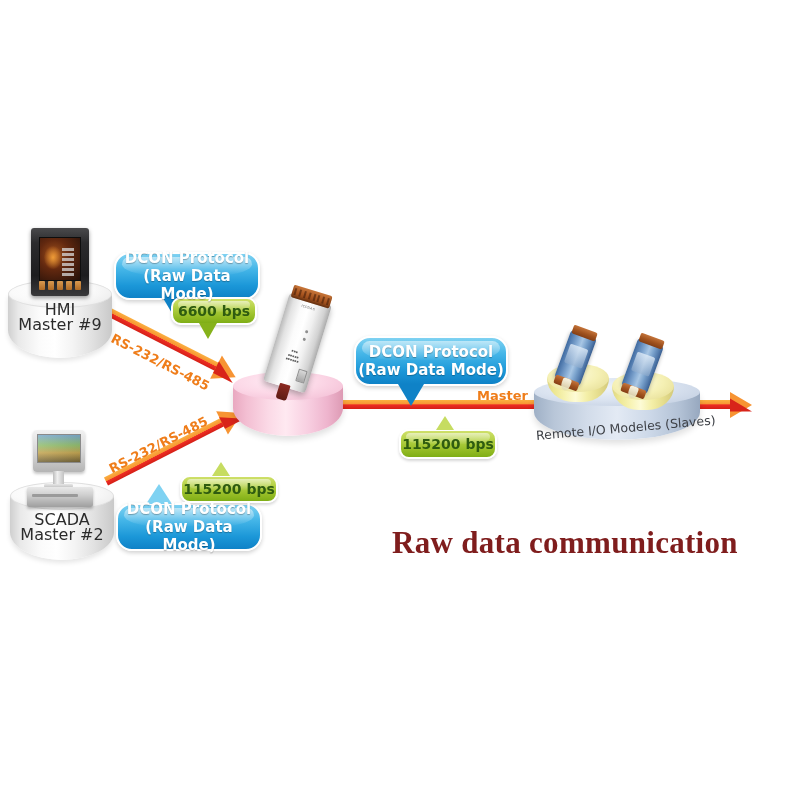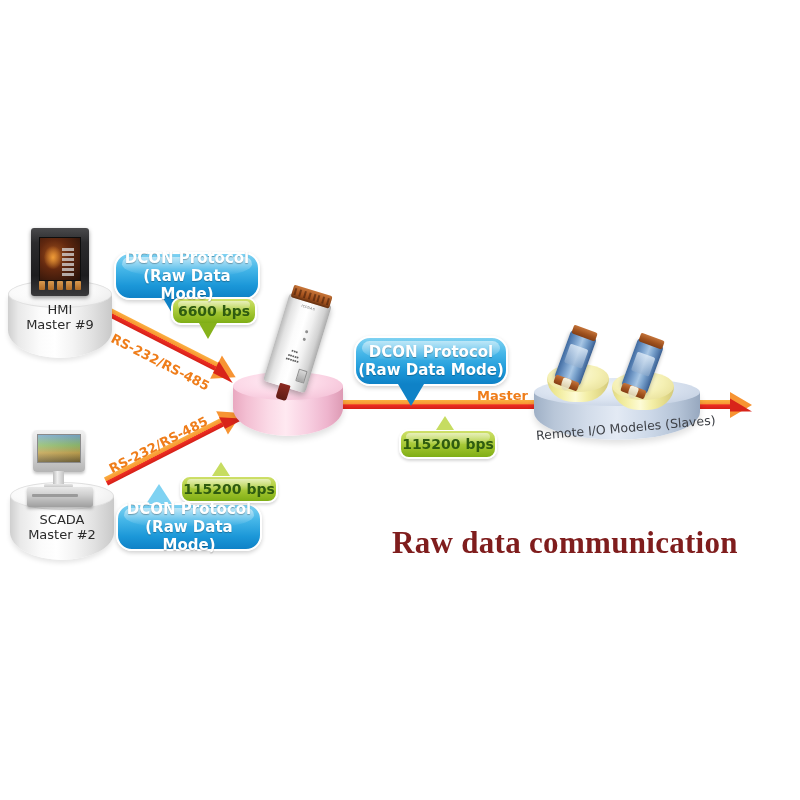--- a/index.html
+++ b/index.html
@@ -46,21 +46,21 @@
   .ped-white .top {
     background: radial-gradient(ellipse at 42% 36%, #ffffff 0%, #fafafa 48%, #e6e6e6 100%);
     border: 1px solid #e0e0e0;
     box-sizing: border-box;
   }
   .ped-label {
     position: absolute;
     left: 0; right: 0;
     text-align: center;
     color: #2b2b2b;
-    font-size: 13px;
+    font-size: 16px;
     line-height: 15px;
     font-family: "DejaVu Sans", sans-serif;
     white-space: nowrap;
   }
 
   
   .ped-pink .body {
     background: linear-gradient(to right,
       #e9a8c0 0%, #f3bed2 12%, #fbd9e6 32%, #ffe9f1 48%,
       #f8cfe1 68%, #eeb4cd 86%, #dd9ab4 100%);

